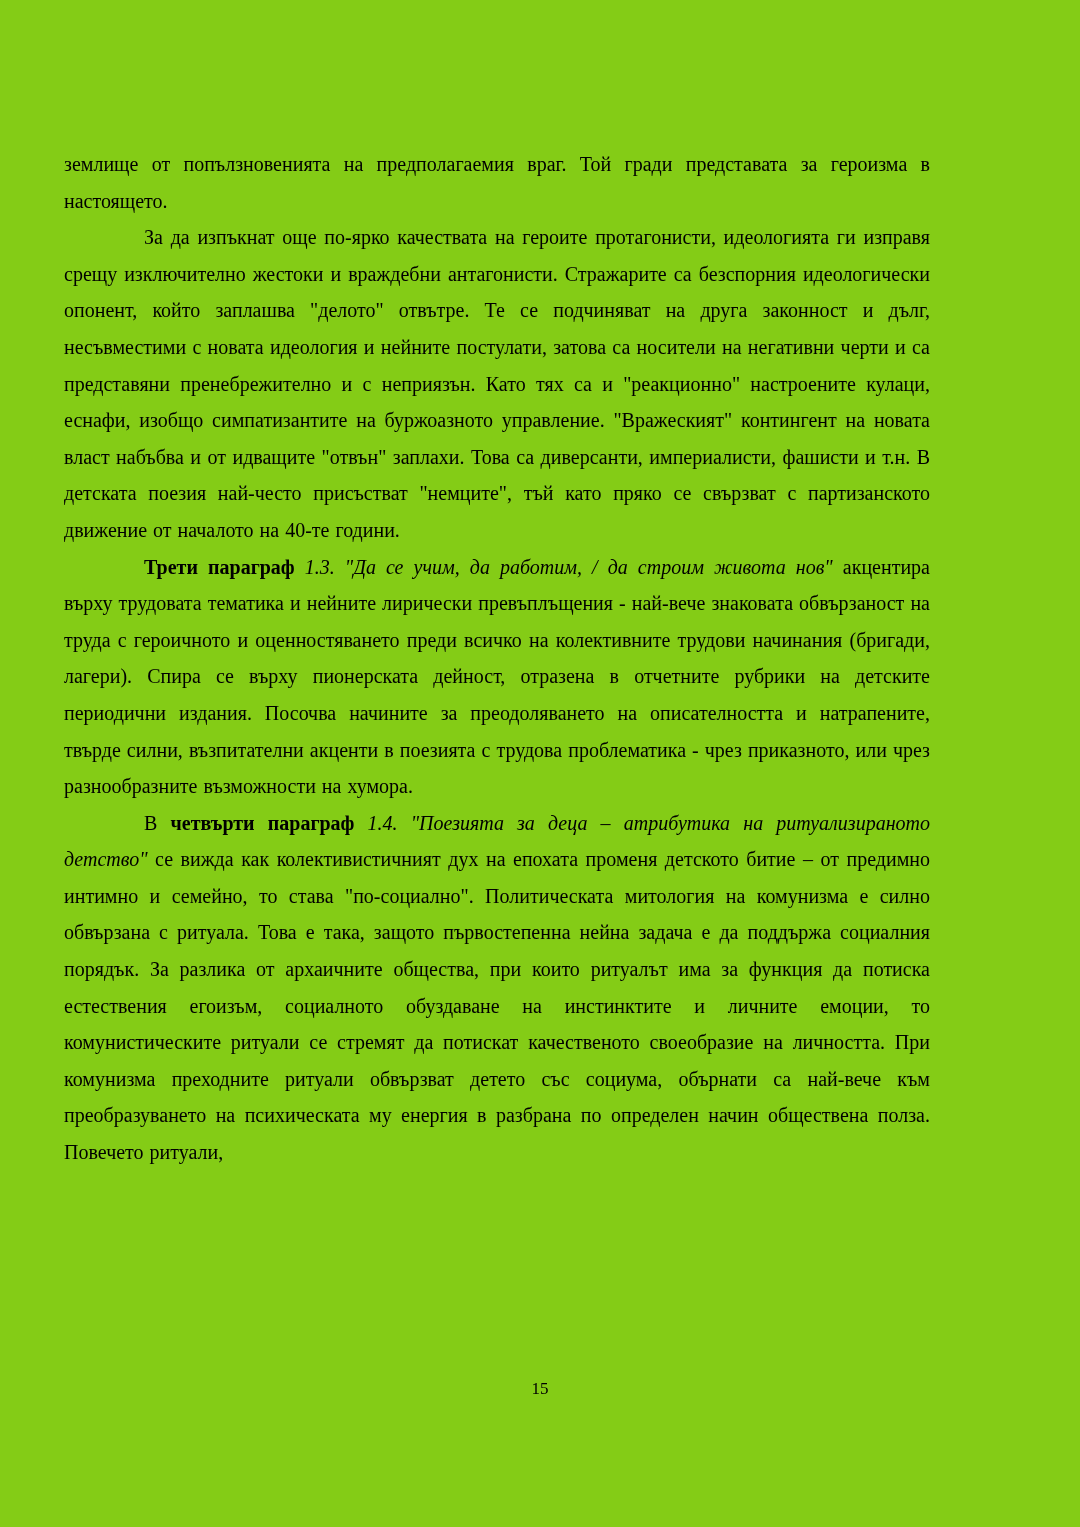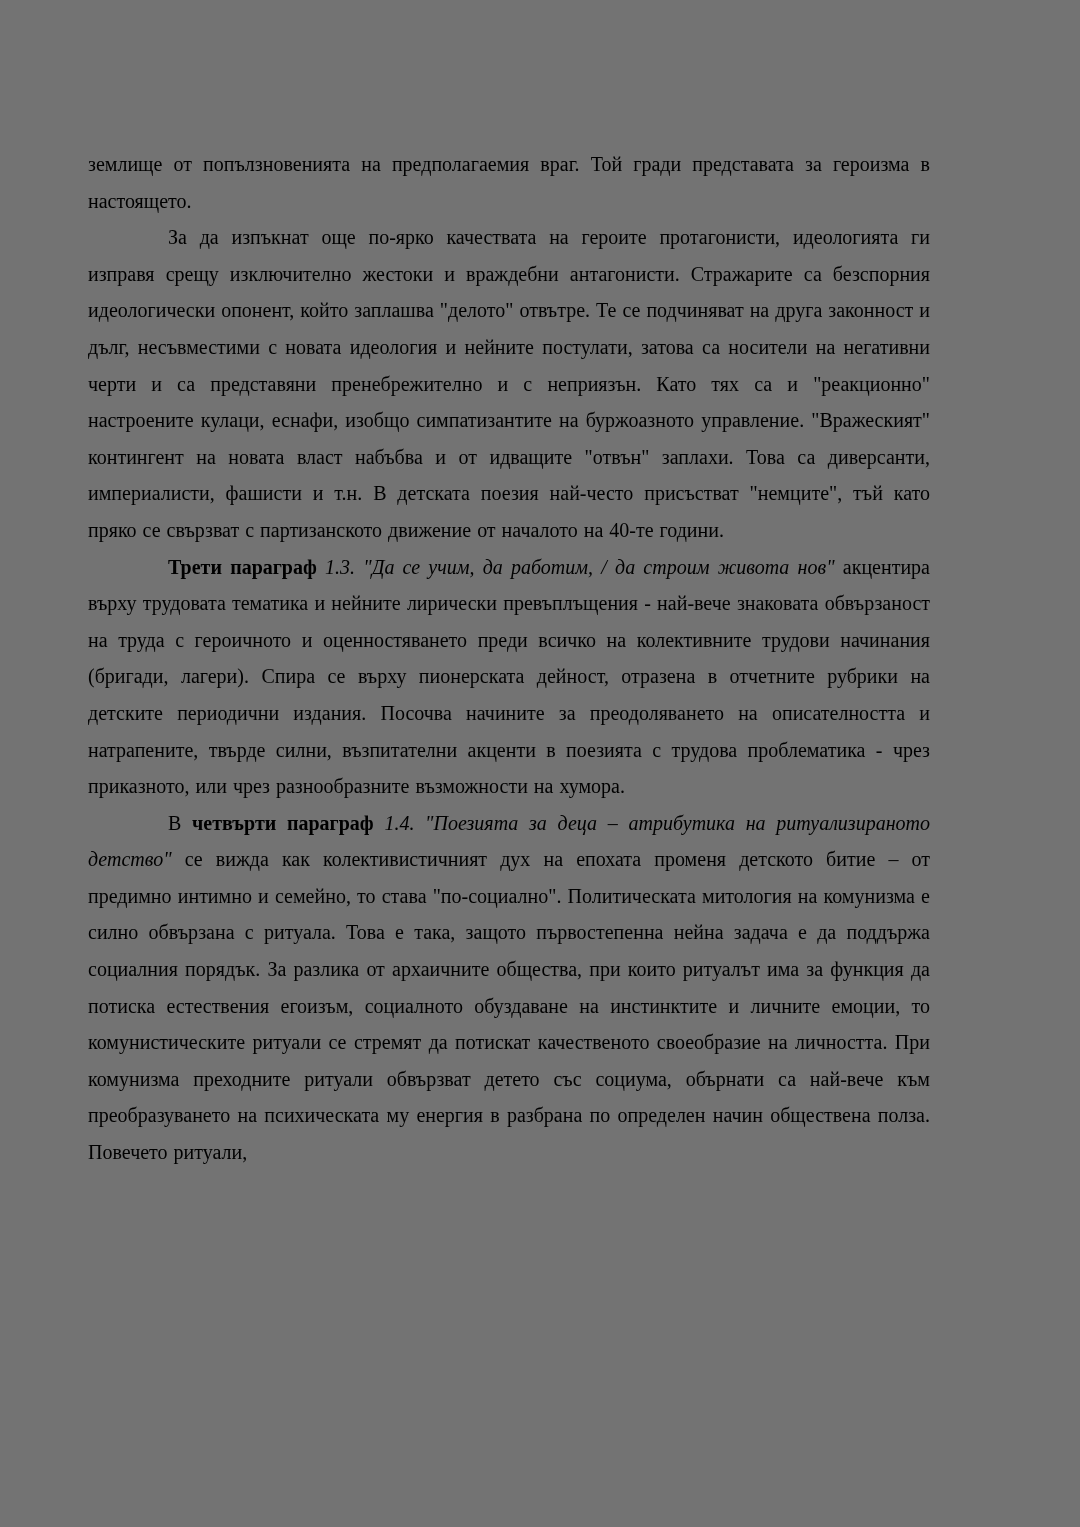--- a/index.html
+++ b/index.html
@@ -5,22 +5,22 @@
   html, body {
     margin: 0;
     padding: 0;
     background: #ffffff;
   }
   .page {
     position: relative;
     width: 1080px;
     height: 1527px;
     box-sizing: border-box;
-    background: #737373;
-    padding: 146px 150px 0 88px;
+    background: #84cc16;
+    padding: 146px 150px 0 64px;
     font-family: "Liberation Serif", "DejaVu Serif", serif;
     font-size: 20px;
     color: #000000;
     overflow: hidden;
   }
   .doc-body {
     width: 100%;
   }
   .para {
     margin: 0;
@@ -47,13 +47,14 @@
 </head>
 <body>
 
 <div class="page">
   <div class="doc-body">
       <p class="para"><span>землище от попълзновенията на предполагаемия враг. Той гради представата за героизма в настоящето.</span></p>
       <p class="para indent"><span>За да изпъкнат още по-ярко качествата на героите протагонисти, идеологията ги изправя срещу изключително жестоки и враждебни антагонисти. Стражарите са безспорния идеологически опонент, който заплашва "делото" отвътре. Те се подчиняват на друга законност и дълг, несъвместими с новата идеология и нейните постулати, затова са носители на негативни черти и са представяни пренебрежително и с неприязън. Като тях са и "реакционно" настроените кулаци, еснафи, изобщо симпатизантите на буржоазното управление. "Вражеският" контингент на новата власт набъбва и от идващите "отвън" заплахи. Това са диверсанти, империалисти, фашисти и т.н. В детската поезия най-често присъстват "немците", тъй като пряко се свързват с партизанското движение от началото на 40-те години.</span></p>
       <p class="para indent"><span class="b">Трети параграф </span><span class="i">1.3. "Да се учим, да работим, / да строим живота нов"</span><span> акцентира върху трудовата тематика и нейните лирически превъплъщения - най-вече знаковата обвързаност на труда с героичното и оценностяването преди всичко на колективните трудови начинания (бригади, лагери). Спира се върху пионерската дейност, отразена в отчетните рубрики на детските периодични издания. Посочва начините за преодоляването на описателността и натрапените, твърде силни, възпитателни акценти в поезията с трудова проблематика - чрез приказното, или чрез разнообразните възможности на хумора.</span></p>
       <p class="para indent"><span>В </span><span class="b">четвърти параграф </span><span class="i">1.4. "Поезията за деца – атрибутика на ритуализираното детство"</span><span> се вижда как колективистичният дух на епохата променя детското битие – от предимно интимно и семейно, то става "по-социално". Политическата митология на комунизма е силно обвързана с ритуала. Това е така, защото първостепенна нейна задача е да поддържа социалния порядък. За разлика от архаичните общества, при които ритуалът има за функция да потиска естествения егоизъм, социалното обуздаване на инстинктите и личните емоции, то комунистическите ритуали се стремят да потискат качественото своеобразие на личността. При комунизма преходните ритуали обвързват детето със социума, обърнати са най-вече към преобразуването на психическата му енергия в разбрана по определен начин обществена полза. Повечето ритуали,</span></p>
     </div>
+  <div class="page-number">15</div>
 </div>
 
 </body></html>

